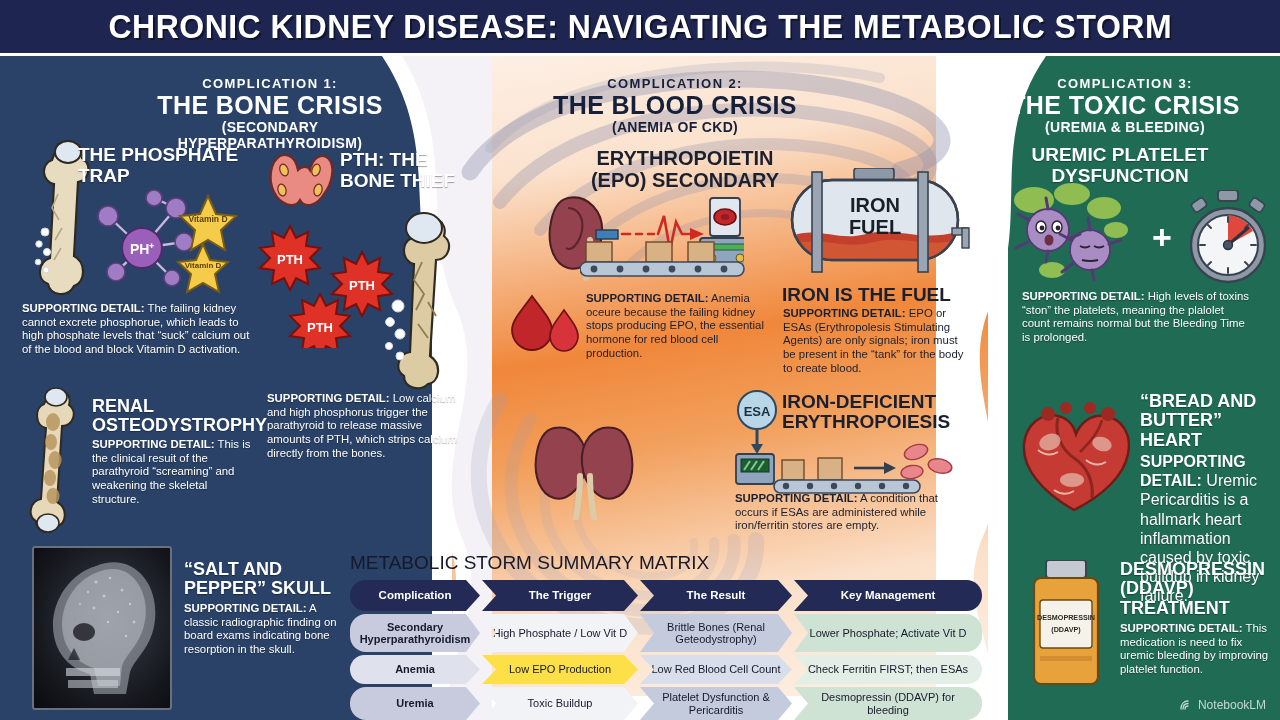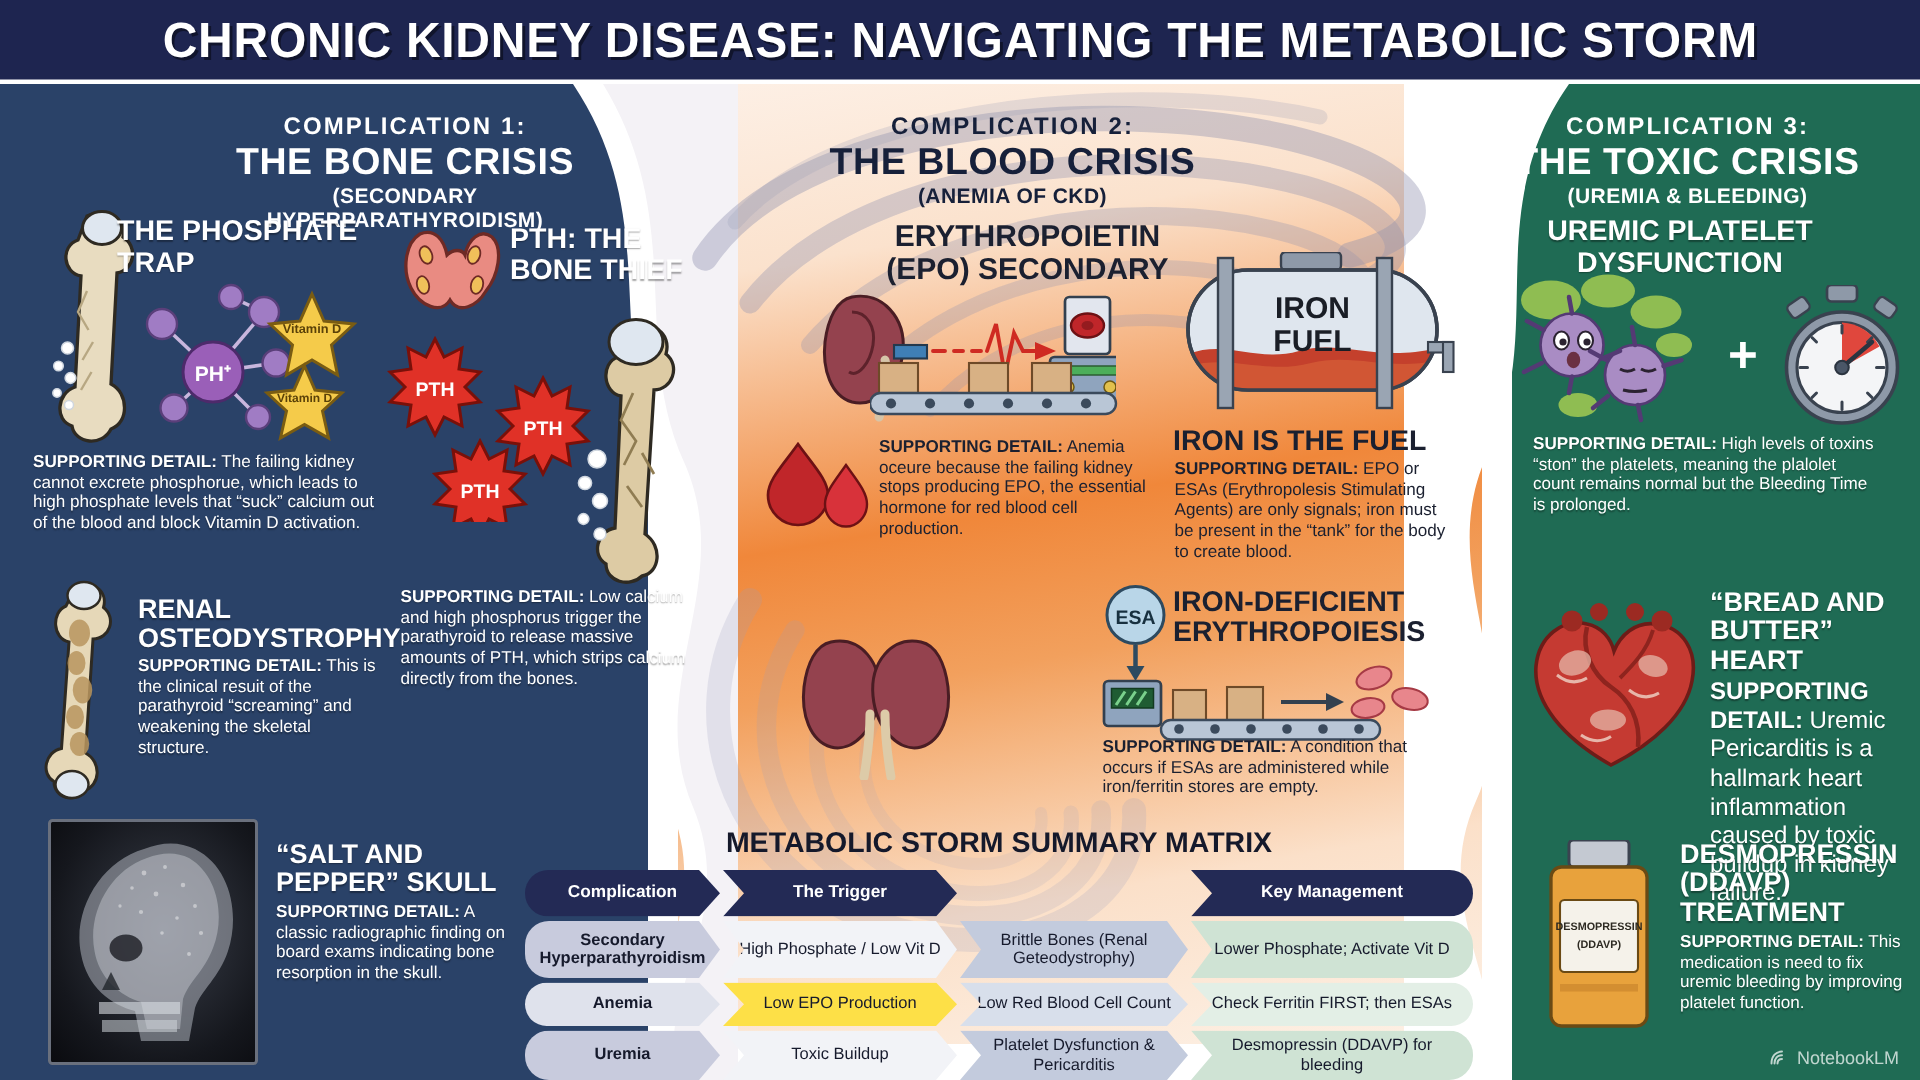--- a/index.html
+++ b/index.html
@@ -41,21 +41,21 @@
   .wave { position:absolute; top:56px; height:664px; width:120px; }
   #wave-left  { left:372px; }
   #wave-right { left:936px; }
 
   
   #swirl { position:absolute; left:430px; top:52px; width:560px; height:240px; opacity:.85; }
   #swirl2 { position:absolute; left:460px; top:360px; width:320px; height:300px; opacity:.55; }
 
   
   .comp-header { position:absolute; text-align:center; color:#ffffff; }
-  .comp-eyebrow { font-size:16px; font-weight:bold; letter-spacing:1.4px; }
+  .comp-eyebrow { font-size:13px; font-weight:bold; letter-spacing:1.4px; }
   .comp-title   { font-size:25px; font-weight:bold; letter-spacing:0.4px; line-height:1.05; margin-top:1px;}
   .comp-sub     { font-size:14px; font-weight:bold; letter-spacing:0.3px; margin-top:1px;}
   #hdr1 { left:130px; top:76px; width:280px; }
   #hdr2 { left:530px; top:76px; width:290px; color:#1b2335; }
   #hdr2 .comp-eyebrow, #hdr2 .comp-title, #hdr2 .comp-sub { color:#16203a; }
   #hdr3 { left:980px; top:76px; width:290px; }
 
   
   .sec-title { position:absolute; font-weight:bold; line-height:1.08; }
   .body-txt  { position:absolute; line-height:1.2; }
@@ -86,22 +86,22 @@
   #t-platelet  { left:1000px; top:145px; width:240px; font-size:19px; text-align:center;}
   #d-platelet  { left:1022px; top:290px; width:228px; font-size:11.4px; }
   #t-heart     { left:1140px; top:392px; width:120px; font-size:18px; }
   #d-heart     { left:1140px; top:452px; width:125px; font-size:16px; }
   #t-ddavp     { left:1120px; top:560px; width:150px; font-size:18px; }
   #d-ddavp     { left:1120px; top:622px; width:155px; font-size:11.4px; }
 
   
   #matrix { position:absolute; left:350px; top:552px; width:632px; height:162px; }
   #matrix-title {
-    position:absolute; left:0; top:0; width:632px; text-align:center;
-    font-size:19px; font-weight:bold; color:#15192b;
+    position:absolute; left:0; top:0; width:632px; 
+    font-size:19px; font-weight:normal; color:#15192b;
   }
   .mrow { position:absolute; left:0; width:632px; height:31px; }
   #mrow-h { top:28px; }
   #mrow-0 { top:62px; height:38px;padding-left:40px; }
   #mrow-1 { top:103px; height:29px; }
   #mrow-2 { top:135px; height:33px; }
 
   .cell {
     position:absolute; top:0; height:100%;
     display:flex; align-items:center; justify-content:center;
@@ -570,20 +570,21 @@
   <div class="body-txt on-dark" id="d-ddavp">
     <b>SUPPORTING DETAIL:</b><span> This medication is need to fix uremic bleeding by improving platelet function.</span>
   </div>
 
   <div id="matrix">
     <div id="matrix-title">METABOLIC STORM SUMMARY MATRIX</div>
 
     <div class="mrow" id="mrow-h">
       <div class="cell c0 chev r-left">Complication</div>
       <div class="cell c1 chev-in">The Trigger</div>
+      <div class="cell c2 chev-in">The Result</div>
       <div class="cell c3 chev-end r-right">Key Management</div>
     </div>
 
     <div class="mrow" id="mrow-0">
       <div class="cell c0 chev r-left shade-a bold-cell">Secondary Hyperparathyroidism</div>
       <div class="cell c1 chev-in shade-b">High Phosphate / Low Vit D</div>
       <div class="cell c2 chev-in shade-c">Brittle Bones (Renal Geteodystrophy)</div>
       <div class="cell c3 chev-end r-right shade-g">Lower Phosphate; Activate Vit D</div>
     </div>
 

